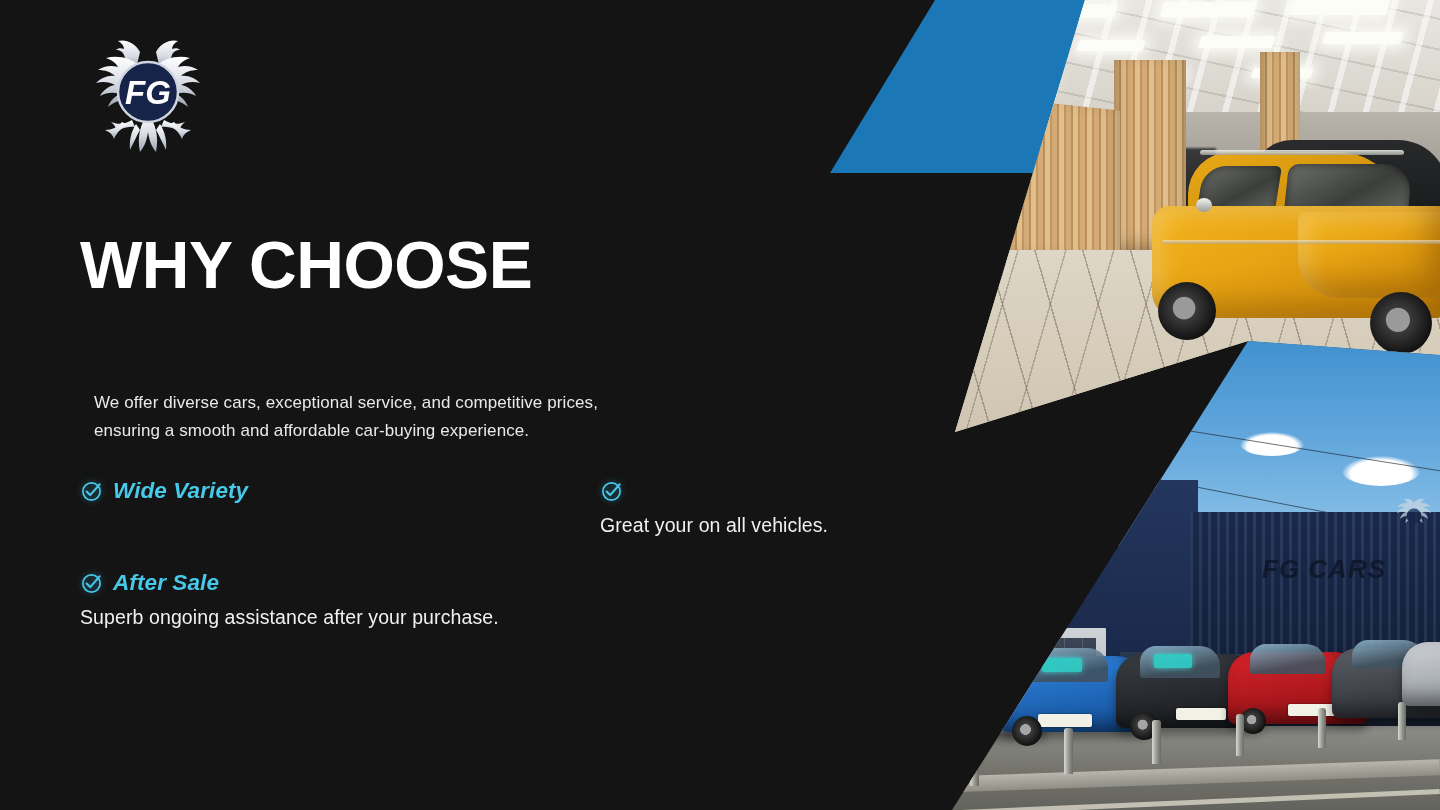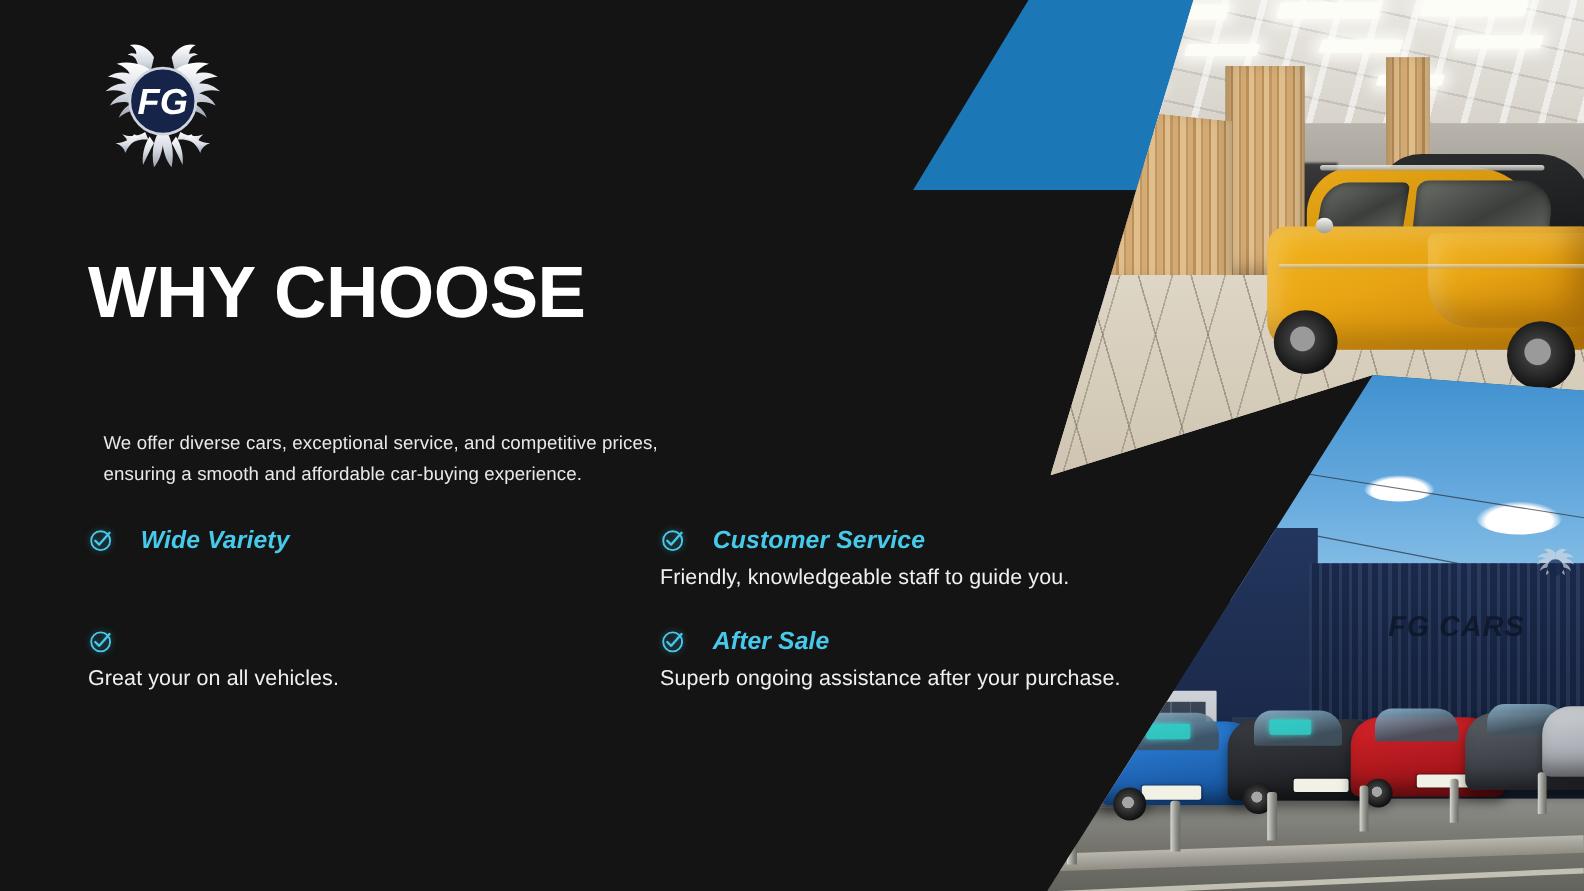--- a/index.html
+++ b/index.html
@@ -297,21 +297,21 @@
     top: 476px;
     width: 1010px;
     display: grid;
     grid-template-columns: 520px 490px;
     grid-auto-rows: 92px;
   }
   .feature { position: relative; }
   .feature-head {
     display: flex;
     align-items: center;
-    gap: 24px;
+    gap: 9px;
     height: 30px;
   }
   .check-icon {
     flex: 0 0 auto;
     width: 24px;
     height: 24px;
     display: block;
     filter: drop-shadow(0 0 3px rgba(60,190,230,.5));
   }
   .feature-title {
@@ -520,30 +520,20 @@
     <div class="feature">
       <div class="feature-head">
         <svg class="check-icon" viewBox="0 0 24 24" aria-hidden="true">
           <circle cx="11.5" cy="12.5" r="8.6" fill="none" stroke="#47c9ea" stroke-width="1.7"></circle>
           <path d="M6.6 12.6 L10.2 16.1 L19.6 5.4" fill="none" stroke="#47c9ea" stroke-width="2.1" stroke-linecap="round" stroke-linejoin="round"></path>
         </svg>
         <span class="feature-title">Wide Variety</span>
       </div>
     </div>
 
-    <div class="feature">
-      <div class="feature-head">
-        <svg class="check-icon" viewBox="0 0 24 24" aria-hidden="true">
-          <circle cx="11.5" cy="12.5" r="8.6" fill="none" stroke="#47c9ea" stroke-width="1.7"></circle>
-          <path d="M6.6 12.6 L10.2 16.1 L19.6 5.4" fill="none" stroke="#47c9ea" stroke-width="2.1" stroke-linecap="round" stroke-linejoin="round"></path>
-        </svg>
-        <span class="feature-title">Customer Service</span>
-      </div>
-      <div class="feature-desc">Friendly, knowledgeable staff to guide you.</div>
-    </div>
 
     <div class="feature">
       <div class="feature-head">
         <svg class="check-icon" viewBox="0 0 24 24" aria-hidden="true">
           <circle cx="11.5" cy="12.5" r="8.6" fill="none" stroke="#47c9ea" stroke-width="1.7"></circle>
           <path d="M6.6 12.6 L10.2 16.1 L19.6 5.4" fill="none" stroke="#47c9ea" stroke-width="2.1" stroke-linecap="round" stroke-linejoin="round"></path>
         </svg>
       </div>
       <div class="feature-desc">Great your on all vehicles.</div>
     </div>

